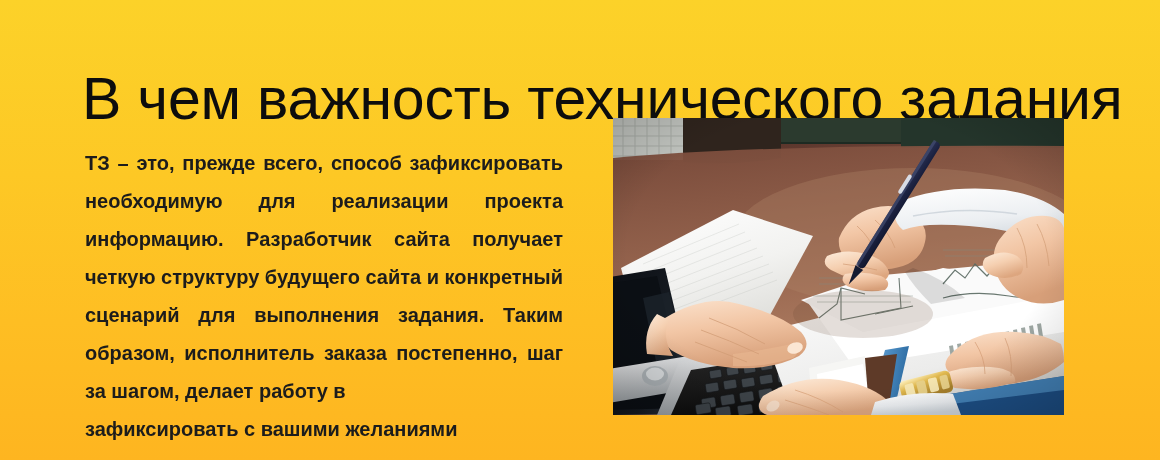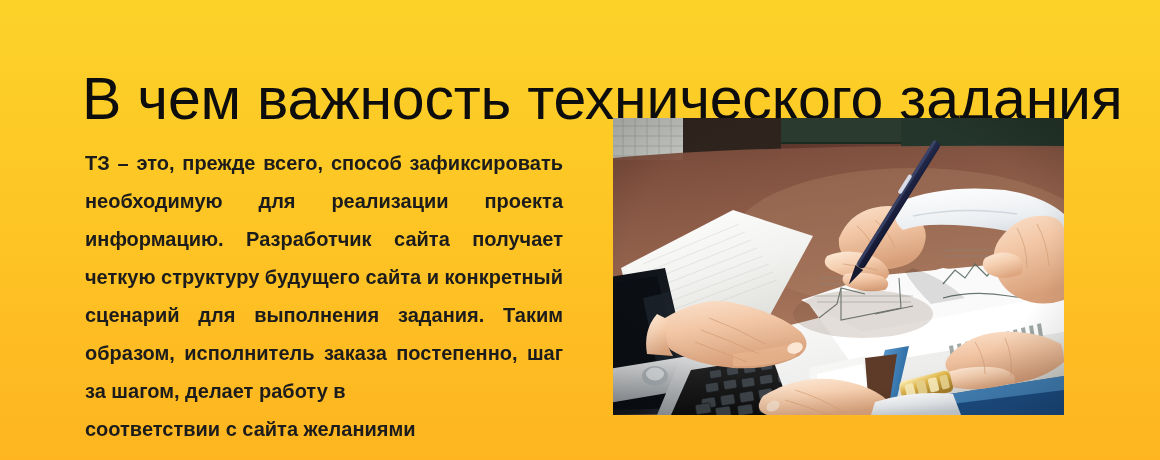--- a/index.html
+++ b/index.html
@@ -62,21 +62,21 @@
 </style>
 </head>
 <body>
 
 <div id="slide">
 
   <h1 id="slide-title">В чем важность технического задания</h1>
 
   <div id="body-copy">
     <span>ТЗ – это, прежде всего, способ зафиксировать необходимую для реализации проекта информацию. Разработчик сайта получает четкую структуру будущего сайта и конкретный сценарий для выполнения задания. Таким образом, исполнитель заказа постепенно, шаг за шагом, делает работу в</span>
-    <span class="lastline">соответствии с сайта желаниями</span>
+    <span class="lastline">зафиксировать с вашими желаниями</span>
   </div>
 
   <div id="photo">
     <svg viewBox="0 0 451 297" preserveAspectRatio="xMidYMid slice">
       <defs>
         <linearGradient id="desk" x1="0" y1="0" x2="0.35" y2="1">
           <stop offset="0%" stop-color="#3b211b"></stop>
           <stop offset="28%" stop-color="#6a4034"></stop>
           <stop offset="60%" stop-color="#8a5a46"></stop>
           <stop offset="100%" stop-color="#a97159"></stop>

